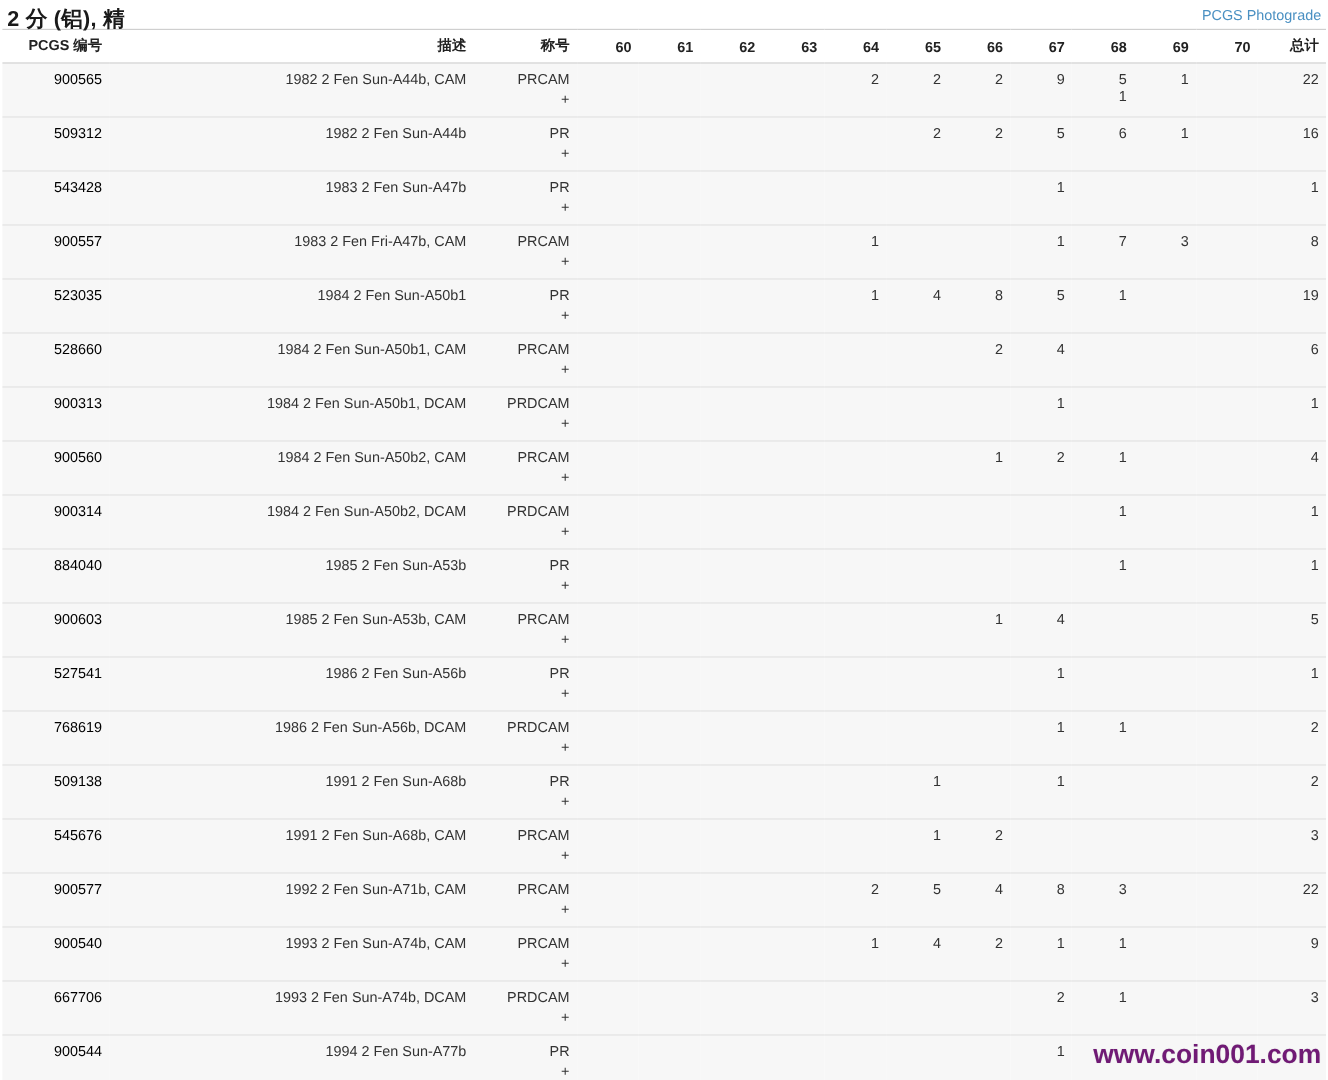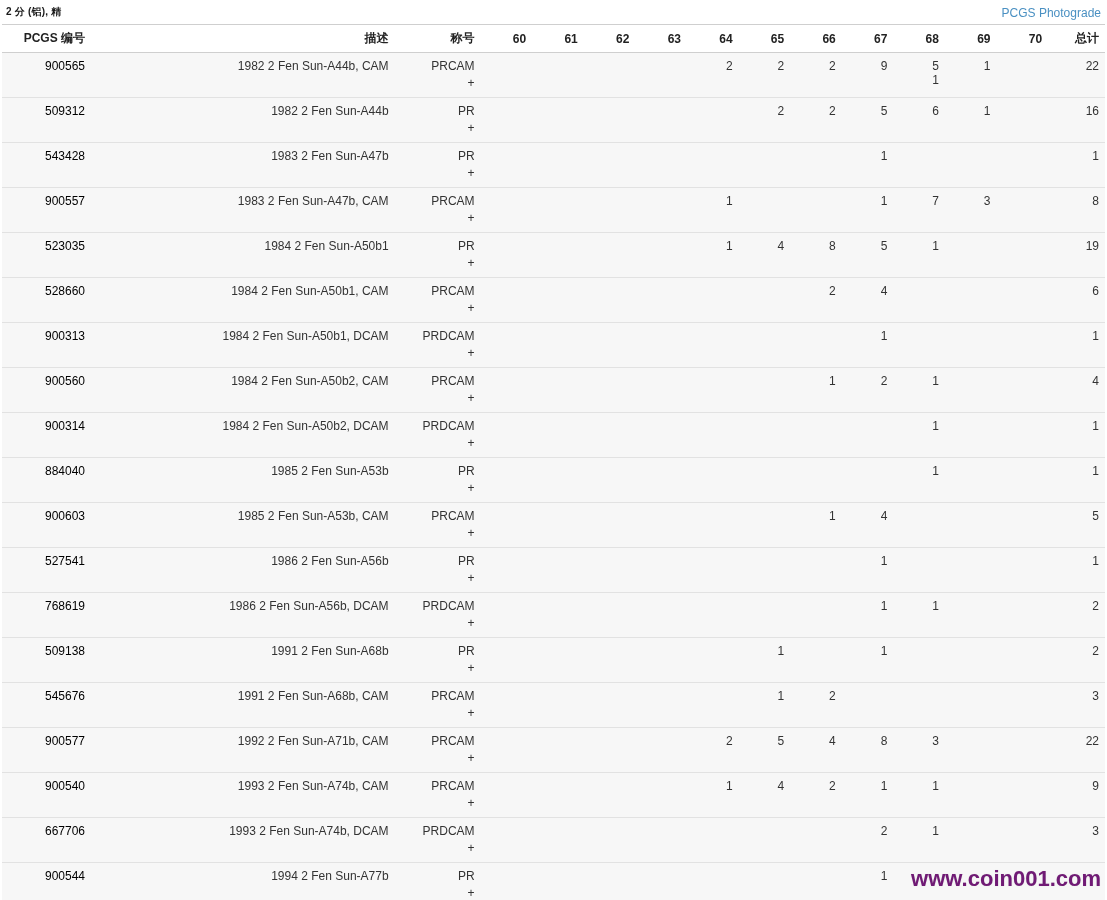--- a/index.html
+++ b/index.html
@@ -20,21 +20,21 @@
     width: 1107px;
     height: 900px;
   }
   .top-bar {
     position: relative;
     height: 24px;
     padding: 4px 6px 0 6px;
     box-sizing: border-box;
   }
   .page-title {
-    font-size: 10px;
+    font-size: 18px;
     font-weight: bold;
     color: #1a1a1a;
     letter-spacing: 0.2px;
     display: inline-block;
   }
   .photograde-link {
     position: absolute;
     right: 6px;
     top: 6px;
     font-size: 12px;
@@ -204,21 +204,21 @@
           <td class="num"></td>
           <td class="num"></td>
           <td class="num">1</td>
           <td class="num"></td>
           <td class="num"></td>
           <td class="num"></td>
           <td class="num">1</td>
         </tr>
         <tr>
           <td class="cert left"><a href="#">900557</a></td>
-          <td class="left">1983 2 Fen Sun-A47b, CAM</td>
+          <td class="left">1983 2 Fen Fri-A47b, CAM</td>
           <td class="left desig"><span>PRCAM</span><span class="plus">+</span></td>
           <td class="num"></td>
           <td class="num"></td>
           <td class="num"></td>
           <td class="num"></td>
           <td class="num">1</td>
           <td class="num"></td>
           <td class="num"></td>
           <td class="num">1</td>
           <td class="num">7</td>

